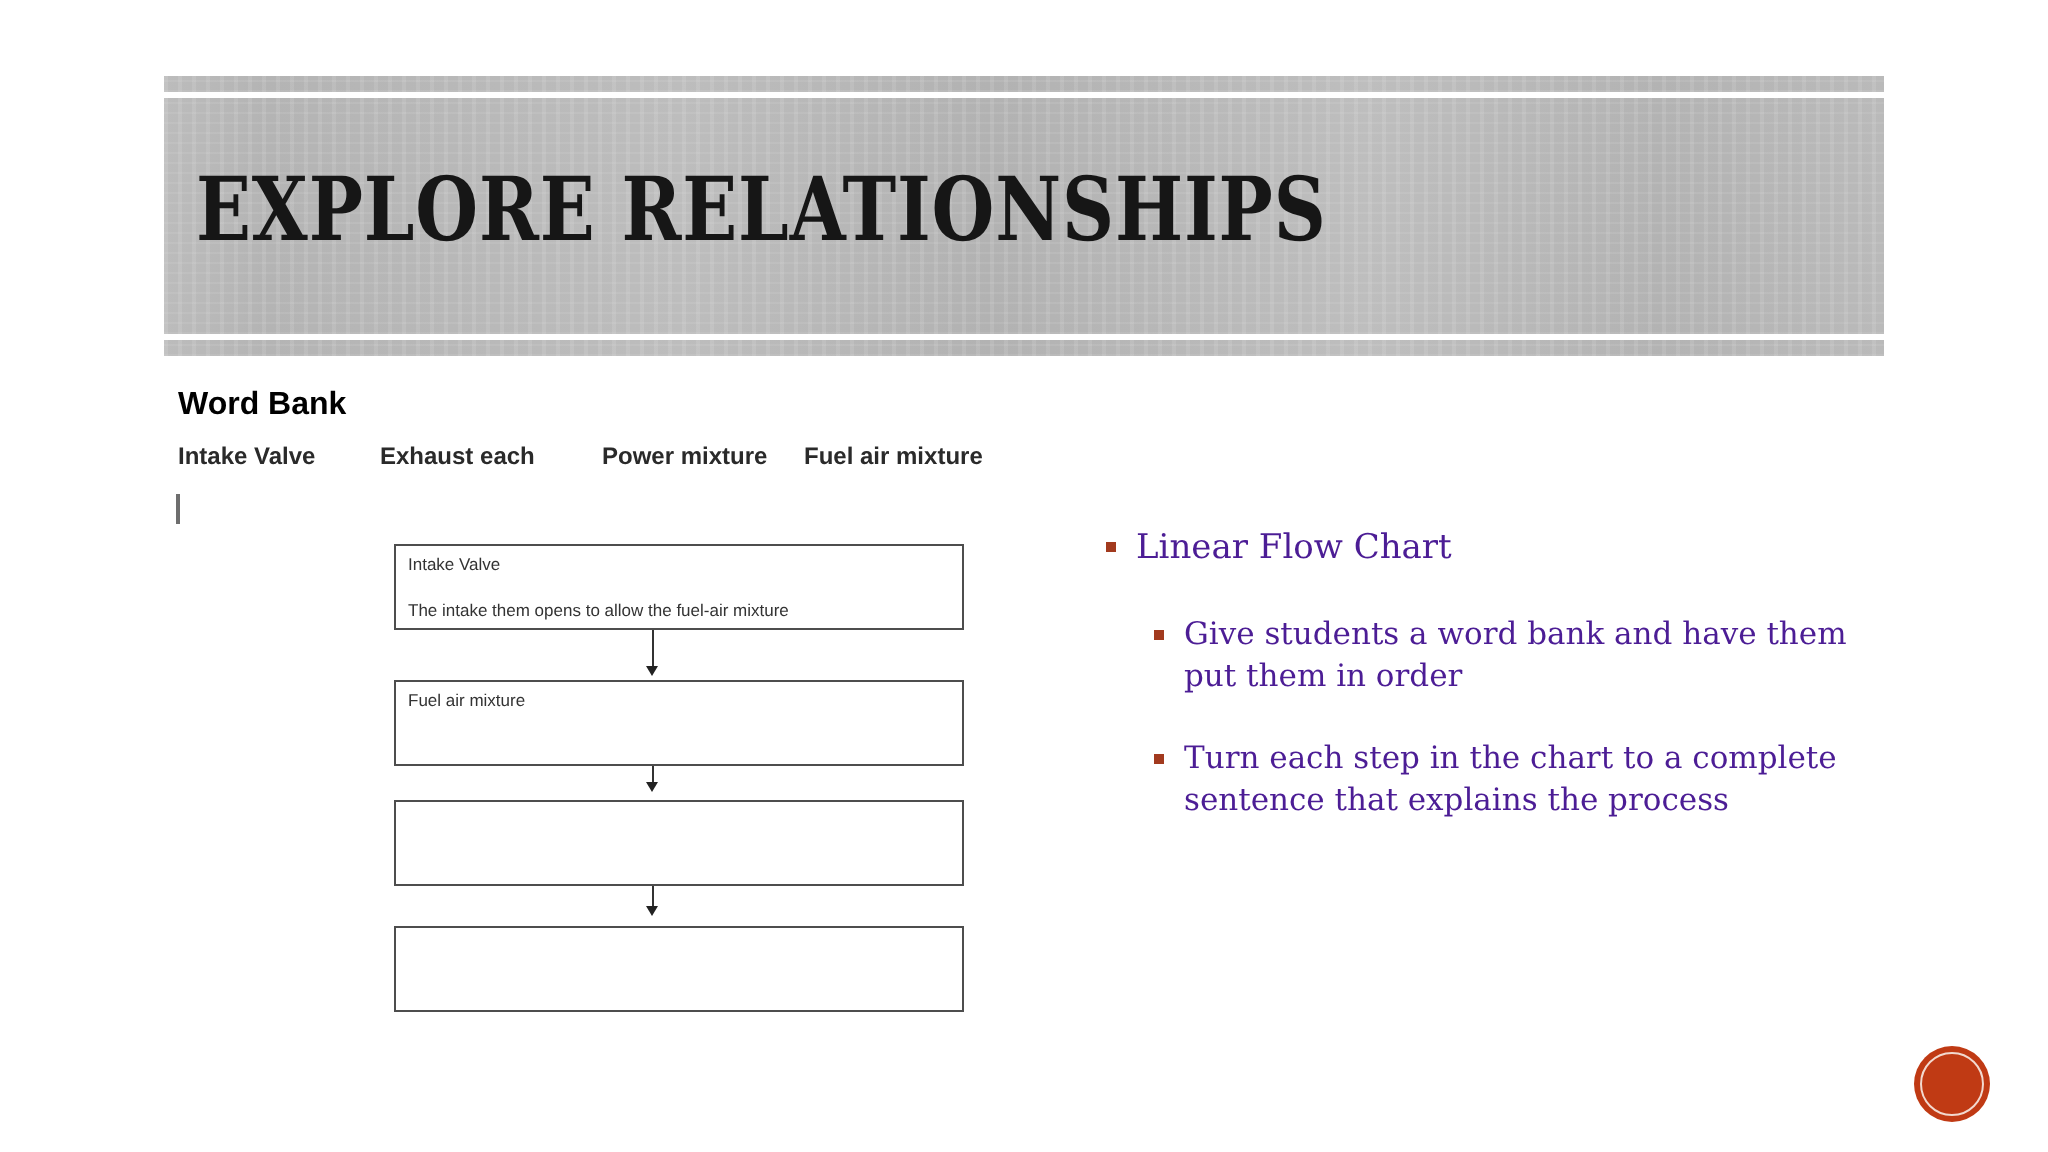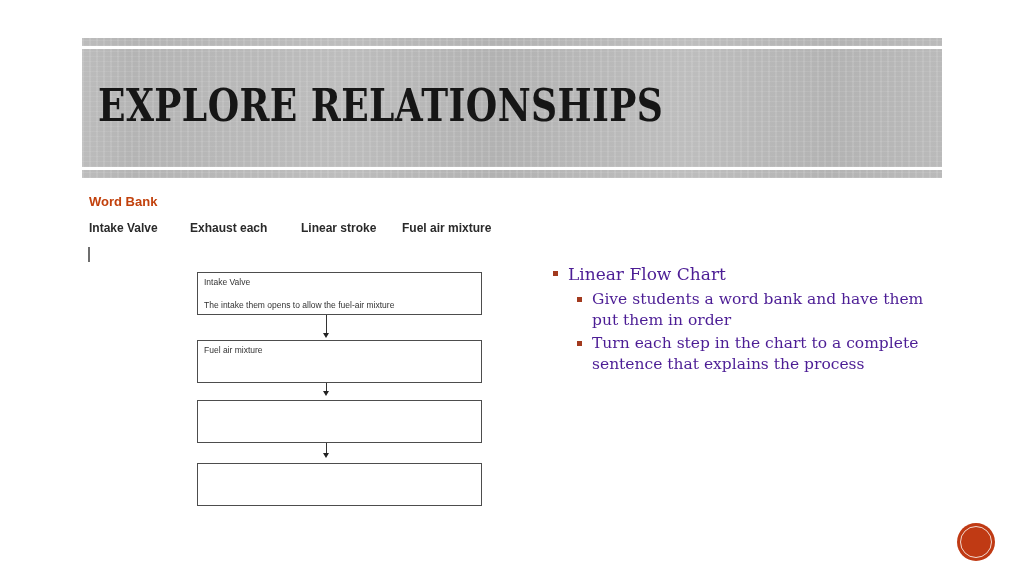--- a/index.html
+++ b/index.html
@@ -7,49 +7,49 @@
     .band { position:absolute; left:82px; width:860px; background-color:#b9b9b9;
       background-image:
         repeating-linear-gradient(90deg, rgba(255,255,255,0.10) 0 2px, rgba(0,0,0,0) 2px 7px),
         repeating-linear-gradient(0deg, rgba(255,255,255,0.08) 0 1px, rgba(0,0,0,0) 1px 5px),
         linear-gradient(90deg, #bcbcbc 0%, #b4b4b4 6%, #bdbdbd 30%, #b2b2b2 48%, #bebebe 70%, #b3b3b3 87%, #bababa 100%);
     }
     .band-top { top:38px; height:8px; }
     .band-main { top:49px; height:118px; }
     .band-bottom { top:170px; height:8px; }
     .title { position:absolute; left:98px; top:78px; margin:0; font-family:"DejaVu Serif", serif; font-weight:bold; font-size:44px; line-height:56px; color:#161616; letter-spacing:0.5px; transform:scaleX(0.82); transform-origin:left center; white-space:nowrap; }
-    .wb-label { position:absolute; left:89px; top:194px; font-size:13px; font-weight:bold; color:#c2410c; }
+    .wb-label { position:absolute; left:89px; top:194px; font-size:16px; font-weight:bold; color:#000000; }
     .wb-word { position:absolute; top:221px; font-size:12px; font-weight:bold; color:#2a2a2a; white-space:nowrap; }
     .cursor { position:absolute; left:88px; top:247px; width:2px; height:15px; background:#6e6e6e; }
     .fbox { position:absolute; left:197px; width:285px; border:1px solid #4d4d4d; background:#fff; box-sizing:border-box; }
     .fbox .lbl { position:absolute; left:6px; font-size:8.5px; color:#333; white-space:nowrap; }
     .arrow { position:absolute; left:326px; width:1px; background:#333; }
     .arrow::after { content:""; position:absolute; left:-3px; bottom:-4px; border-left:3.5px solid transparent; border-right:3.5px solid transparent; border-top:5px solid #222; }
     .bullets { position:absolute; left:553px; top:262px; width:400px; font-family:"DejaVu Serif", serif; color:#4c1d95; }
     .l1 { position:relative; padding-left:15px; font-size:17px; line-height:24px; }
-    .l2 { position:relative; padding-left:39px; font-size:15.5px; line-height:20.5px; margin-top:3px; width:340px; }
+    .l2 { position:relative; padding-left:39px; font-size:15.5px; line-height:20.5px; margin-top:21px; width:340px; }
     .sq { position:absolute; width:5px; height:5px; background:#a23a1e; }
     .l1 .sq { left:0; top:9px; }
     .l2 .sq { left:24px; top:8px; }
     .slide-num { position:absolute; left:958px; top:524px; width:36px; height:36px; border-radius:50%; background:#c03a14; box-shadow:0 0 0 1px #c03a14; }
     .slide-num::before { content:""; position:absolute; left:2px; top:2px; right:2px; bottom:2px; border:1.5px solid #f2d9cf; border-radius:50%; box-sizing:border-box; }
   </style>
 </head>
 <body>
 
 <div class="band band-top"></div>
 <div class="band band-main"></div>
 <div class="band band-bottom"></div>
 <h1 class="title">EXPLORE RELATIONSHIPS</h1>
 
 <div>
   <div class="wb-label">Word Bank</div>
   <div class="wb-word" style="left:89px;">Intake Valve</div>
   <div class="wb-word" style="left:190px;">Exhaust each</div>
-  <div class="wb-word" style="left:301px;">Linear stroke</div>
+  <div class="wb-word" style="left:301px;">Power mixture</div>
   <div class="wb-word" style="left:402px;">Fuel air mixture</div>
   <div class="cursor"></div>
 
   <div class="fbox" style="top:272px; height:43px;">
     <span class="lbl" style="top:4px;">Intake Valve</span>
     <span class="lbl" style="top:27px;">The intake them opens to allow the fuel-air mixture</span>
   </div>
   <div class="arrow" style="top:315px; height:19px;"></div>
 
   <div class="fbox" style="top:340px; height:43px;">

